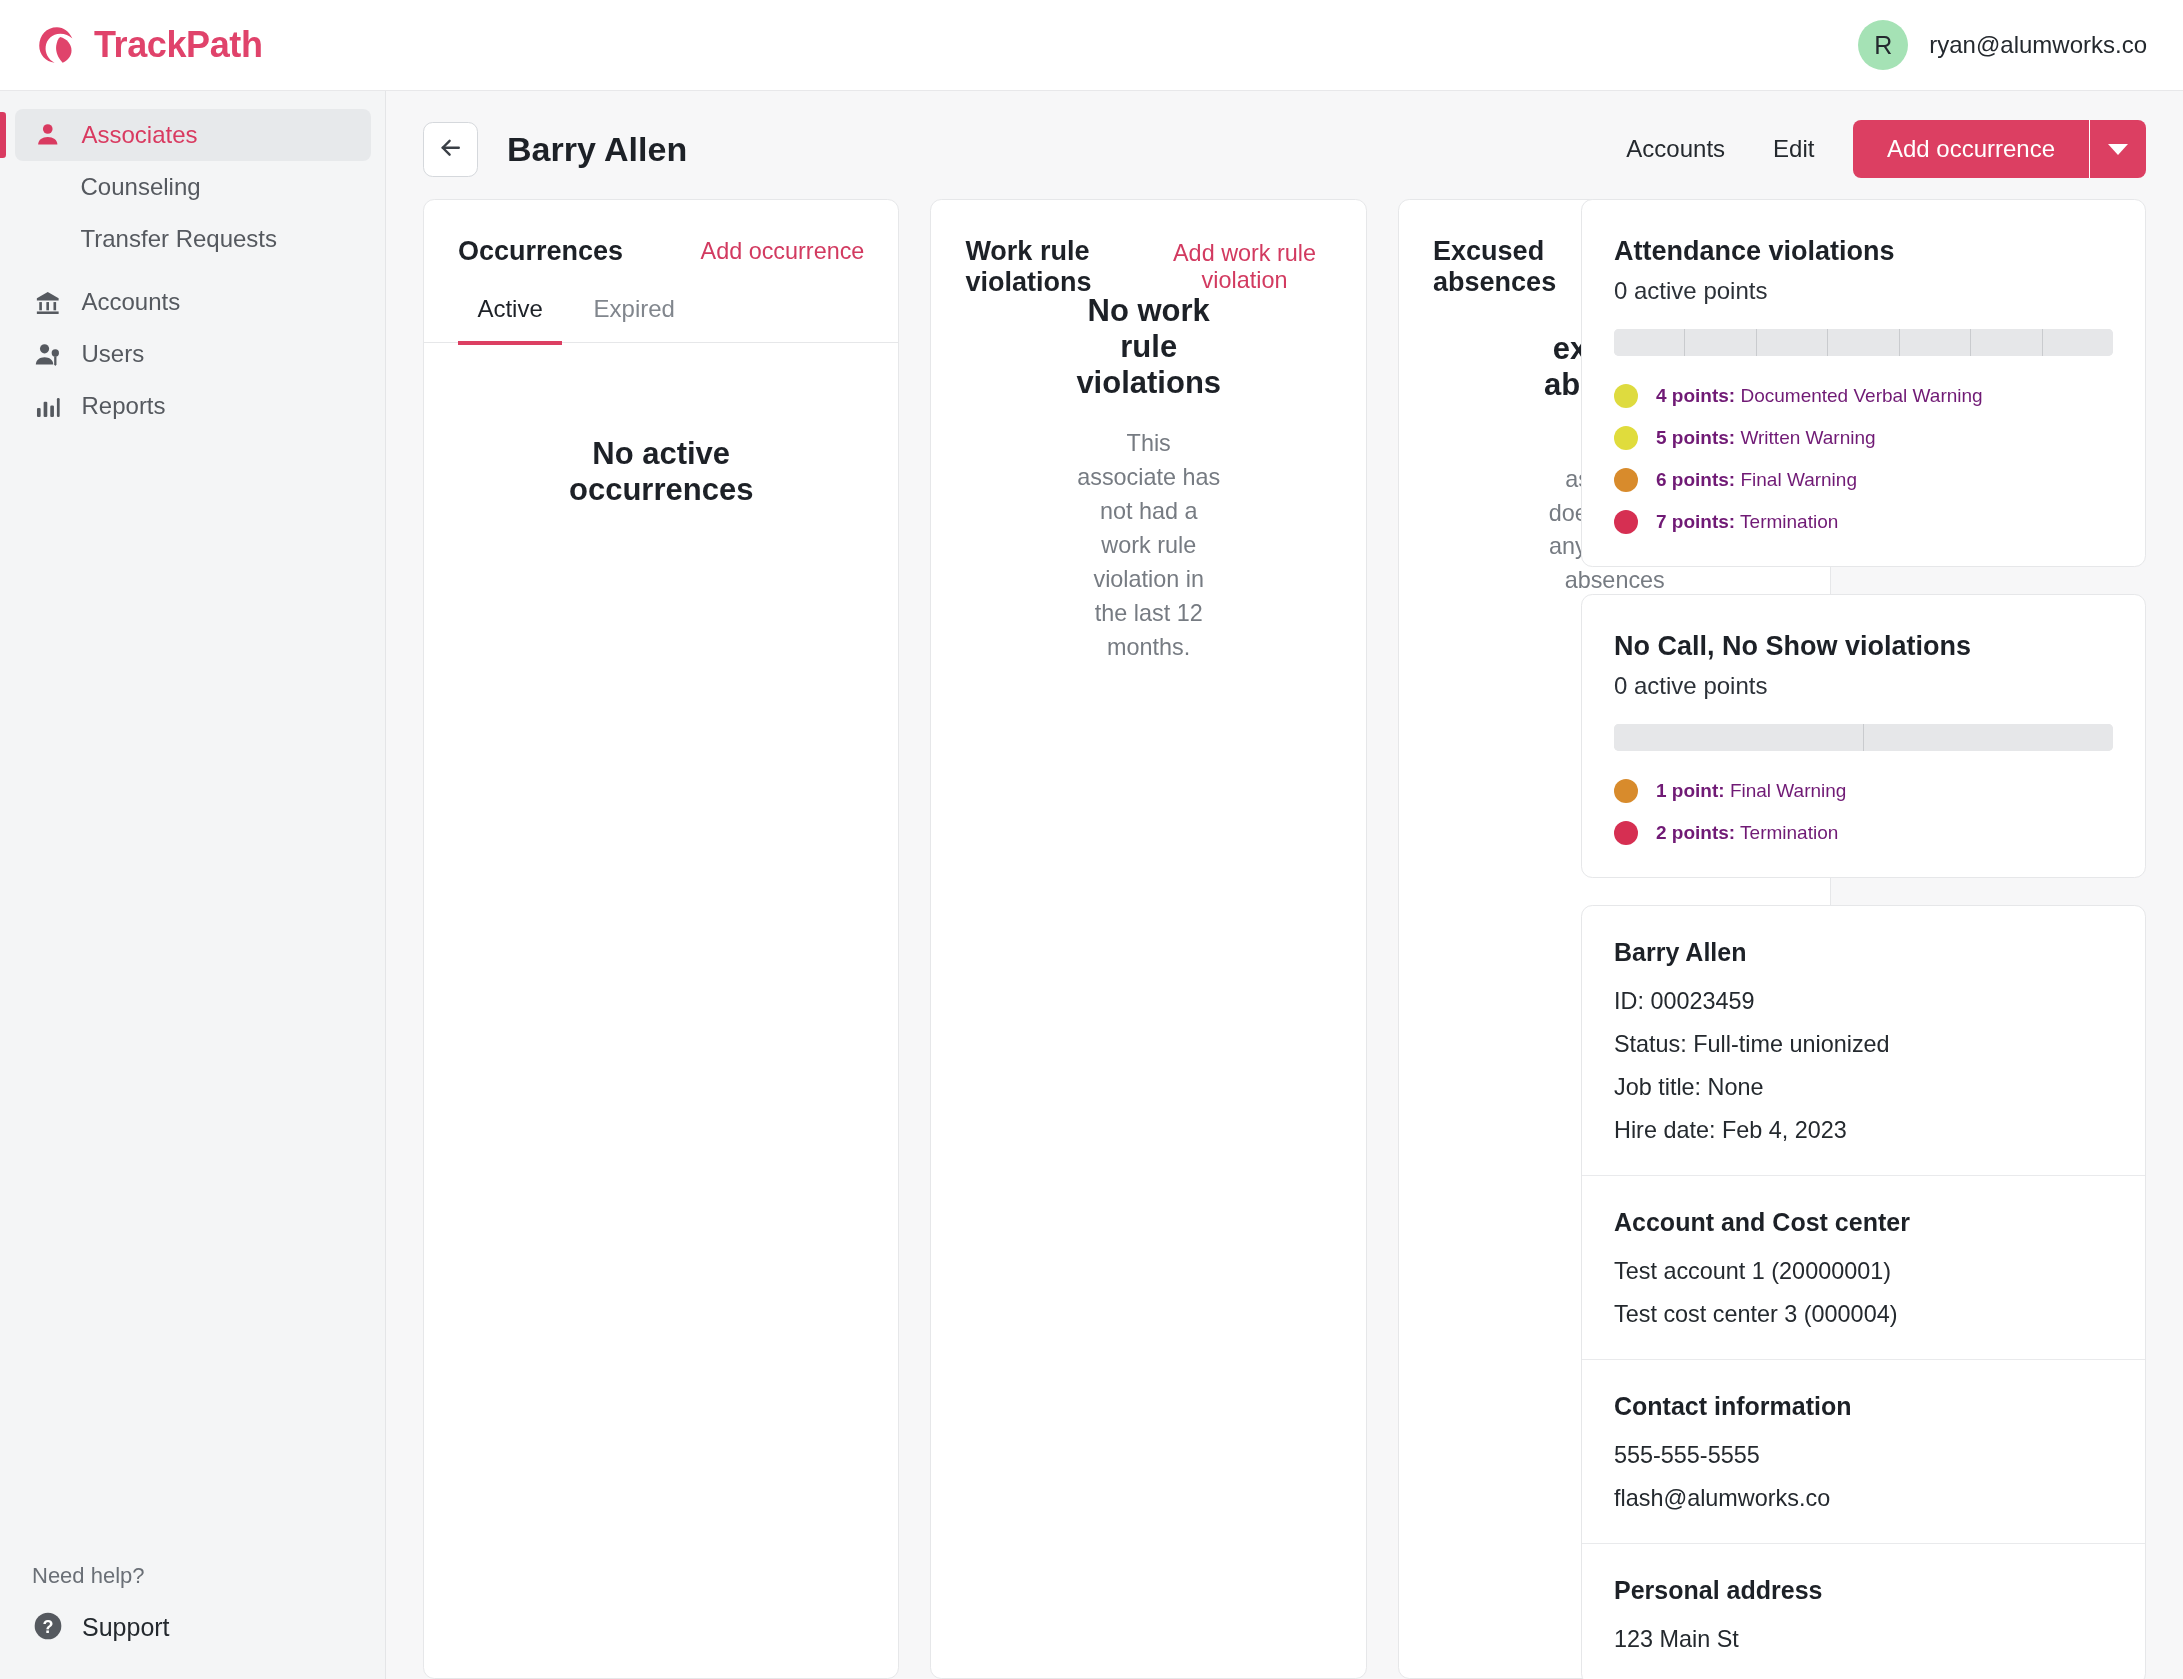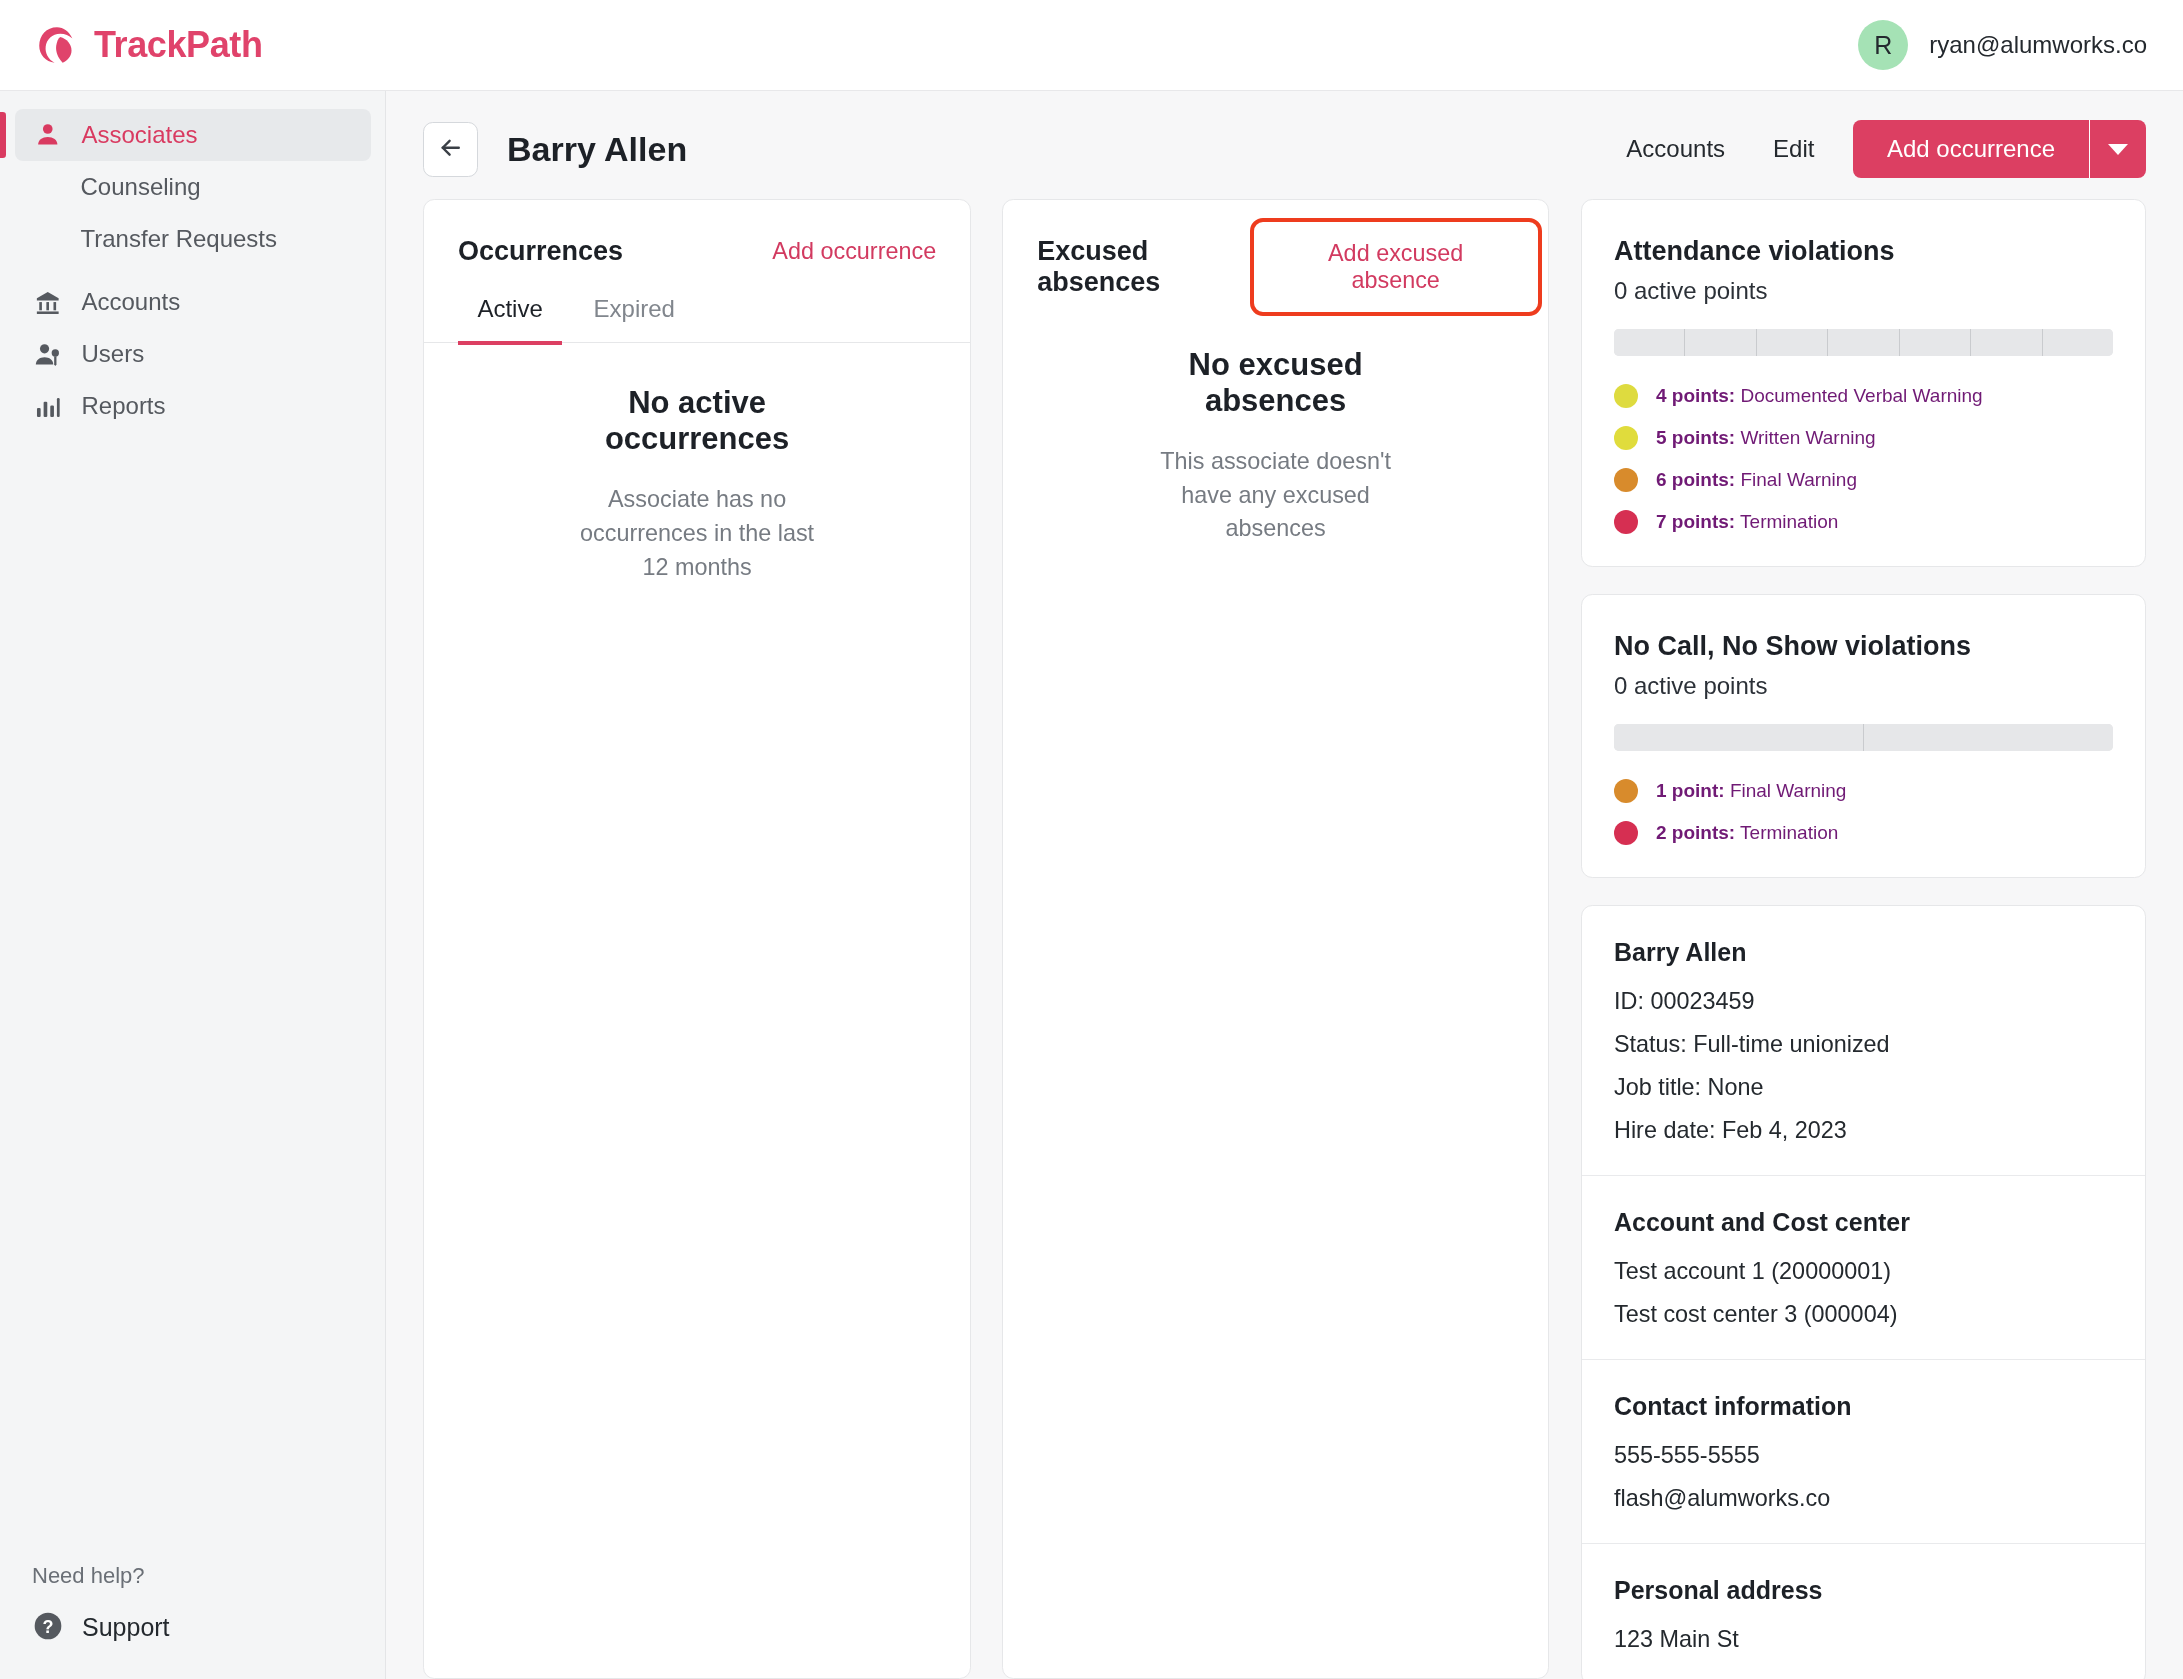--- a/index.html
+++ b/index.html
@@ -341,25 +341,36 @@
               <div class="card-title">Occurrences</div>
               <button class="link-btn">Add occurrence</button>
             </div>
             <div class="tabs">
               <button class="tab active">Active</button>
               <button class="tab">Expired</button>
             </div>
             <div class="occ-body">
               <div class="empty">
                 <div class="empty-title">No active occurrences</div>
-                <div class="empty-sub">Associate has no occurrences in the last 12 months</div>
-              </div>
-            </div>
-          </div>
-
+              </div>
+            </div>
+          </div>
+
+          <div class="card">
+            <div class="card-head">
+              <div class="card-title">Work rule violations</div>
+              <button class="link-btn">Add work rule violation</button>
+            </div>
+            <div class="wrv-body">
+              <div class="empty">
+                <div class="empty-title">No work rule violations</div>
+                <div class="empty-sub">This associate has not had a work rule violation in the last 12 months.</div>
+              </div>
+            </div>
+          </div>
 
           <div class="card">
             <div class="card-head">
               <div class="card-title">Excused absences</div>
               <button class="link-btn highlighted">Add excused absence</button>
             </div>
             <div class="exa-body">
               <div class="empty">
                 <div class="empty-title">No excused absences</div>
                 <div class="empty-sub">This associate doesn't have any excused absences</div>

